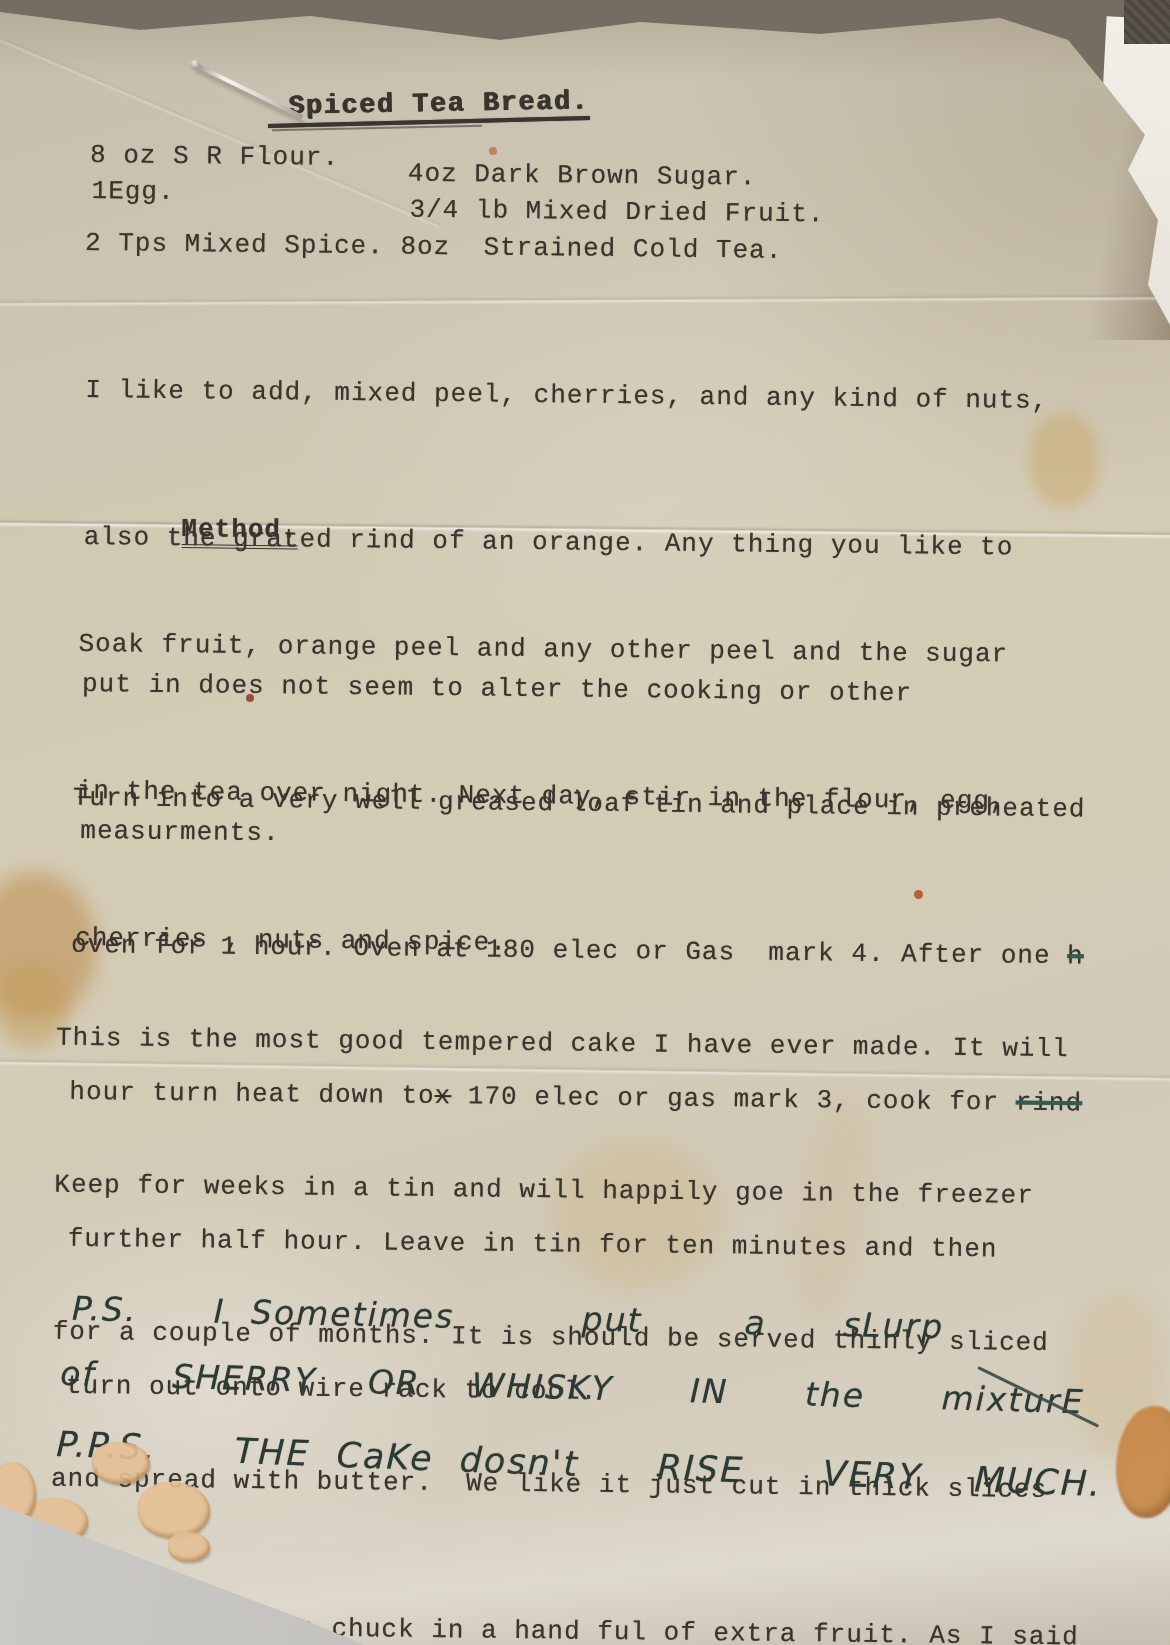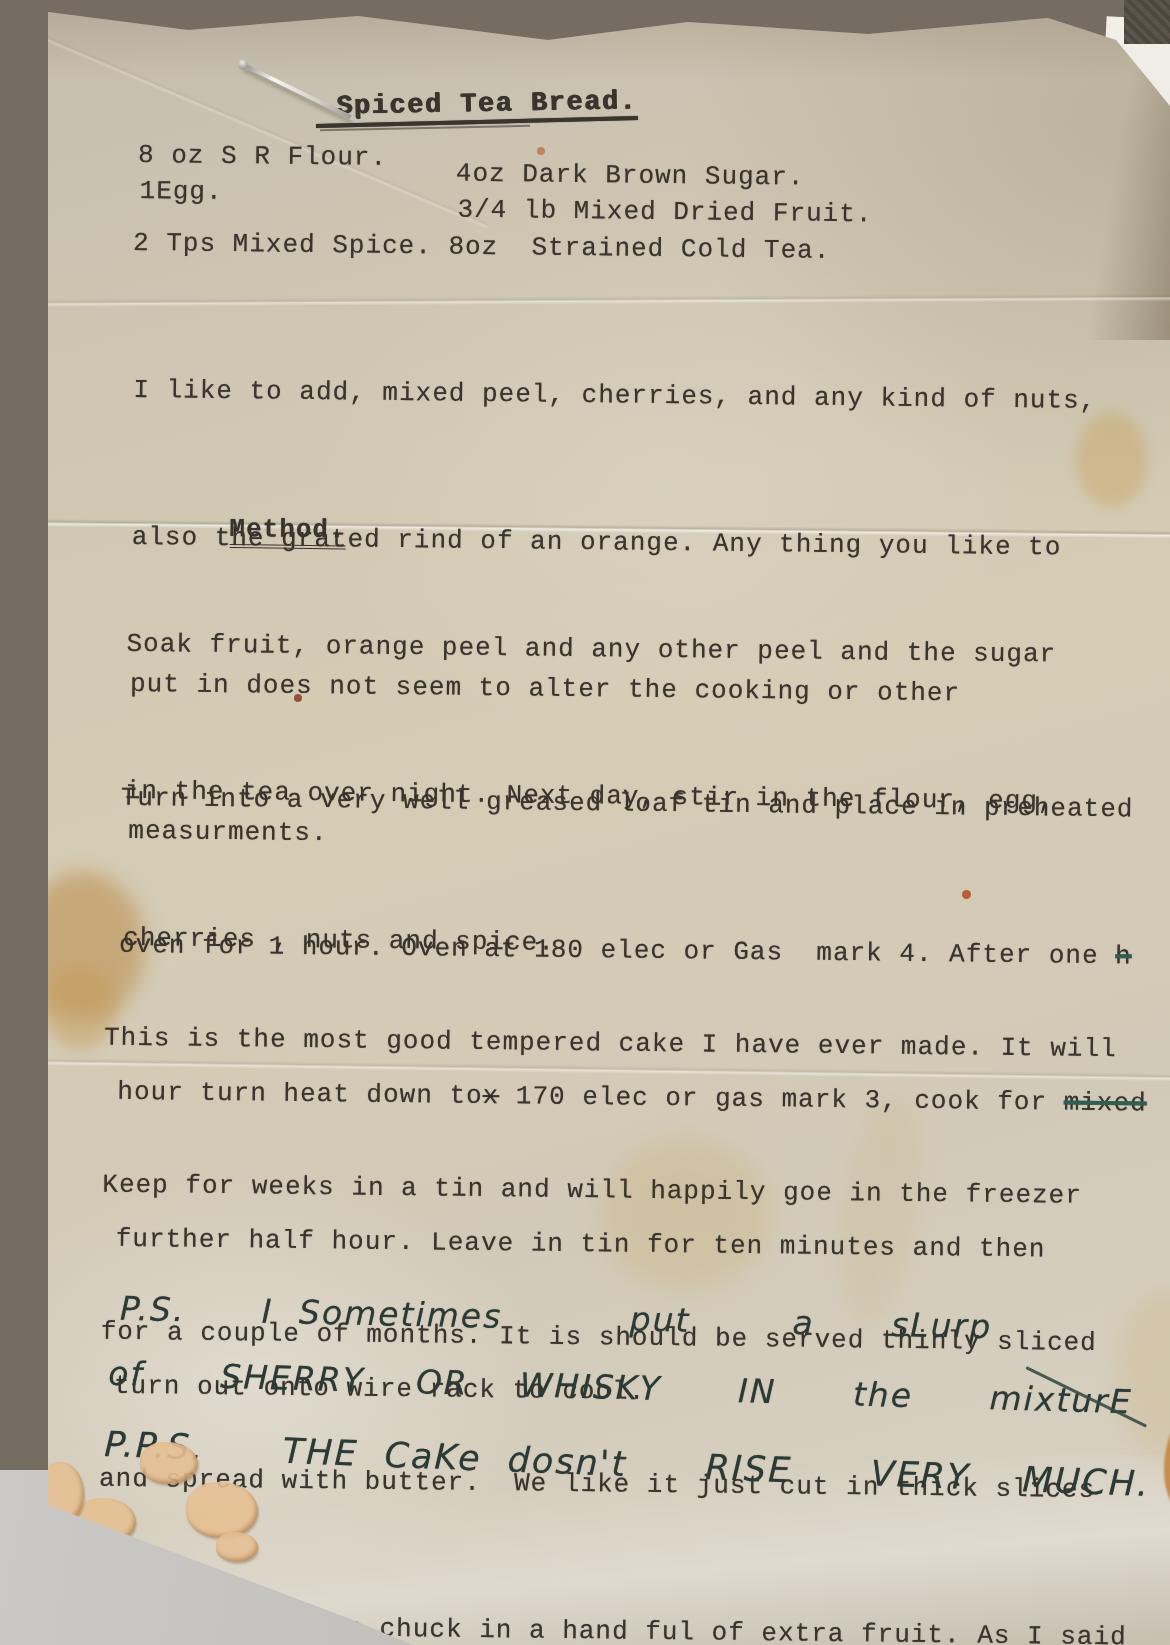--- a/index.html
+++ b/index.html
@@ -17,21 +17,20 @@
     background:repeating-linear-gradient(45deg,#4c473f 0 4px,#5a544b 4px 8px);}
   
   .paper{
     position:absolute;inset:0;
     clip-path:polygon(0px 12px,140px 30px,310px 16px,500px 40px,640px 22px,
       820px 34px,1000px 18px,1068px 40px,1105px 85px,1145px 135px,1128px 170px,
       1158px 220px,1148px 285px,1170px 325px,1170px 1645px,365px 1645px,
       300px 1618px,0px 1505px);
     background:linear-gradient(165deg,#c6beae 0%,#cfc7b3 22%,#d5ccb5 45%,#d2cab8 70%,#d8d3c5 100%);
     box-shadow:0 8px 30px rgba(30,25,18,.5);
-    margin-left:48px;
   }
   .paper::before{content:"";position:absolute;inset:0;pointer-events:none;
     background:
       radial-gradient(420px 300px at 18% 84%, rgba(255,255,255,.30), transparent 70%),
       radial-gradient(520px 380px at 55% 30%, rgba(255,255,255,.12), transparent 70%),
       radial-gradient(620px 520px at 96% 8%, rgba(115,100,78,.20), transparent 72%);}
   .top-shade{position:absolute;left:0;top:0;width:100%;height:80px;
     background:linear-gradient(rgba(118,104,84,.25),transparent);}
   .edge-shade{position:absolute;right:0;top:70px;width:95px;height:270px;
     background:linear-gradient(100deg,transparent 40%,rgba(92,76,55,.22) 72%,rgba(92,76,55,.42));}
@@ -156,21 +155,21 @@
 
     <div class="typed abs" style="left:84px;top:522px">
       <div>Soak fruit, orange peel and any other peel and the sugar</div>
       <div>in the tea over night. Next day, stir in the flour, egg,</div>
       <div>cherries , nuts and spice.</div>
     </div>
 
     <div class="typed abs" style="left:80px;top:676px">
       <div>Turn into a very well greased loaf tin and place in preheated</div>
       <div><span>oven for 1 hour. Oven at 180 elec or Gas  mark 4. After one </span><span class="struck-green">h</span></div>
-      <div><span>hour turn heat down to</span><span class="struck-black">x</span><span> 170 elec or gas mark 3, cook for </span><span class="struck-green">mixed</span></div>
+      <div><span>hour turn heat down to</span><span class="struck-black">x</span><span> 170 elec or gas mark 3, cook for </span><span class="struck-green">rind</span></div>
       <div>further half hour. Leave in tin for ten minutes and then</div>
       <div>turn out onto wire rack to cool.</div>
     </div>
 
     <div class="typed abs" style="left:66px;top:916px">
       <div>This is the most good tempered cake I have ever made. It will</div>
       <div>Keep for weeks in a tin and will happily goe in the freezer</div>
       <div>for a couple of months. It is should be served thinly sliced</div>
       <div>and spread with butter.  We like it just cut in thick slices</div>
       <div>and I very often chuck in a hand ful of extra fruit. As I said</div>

